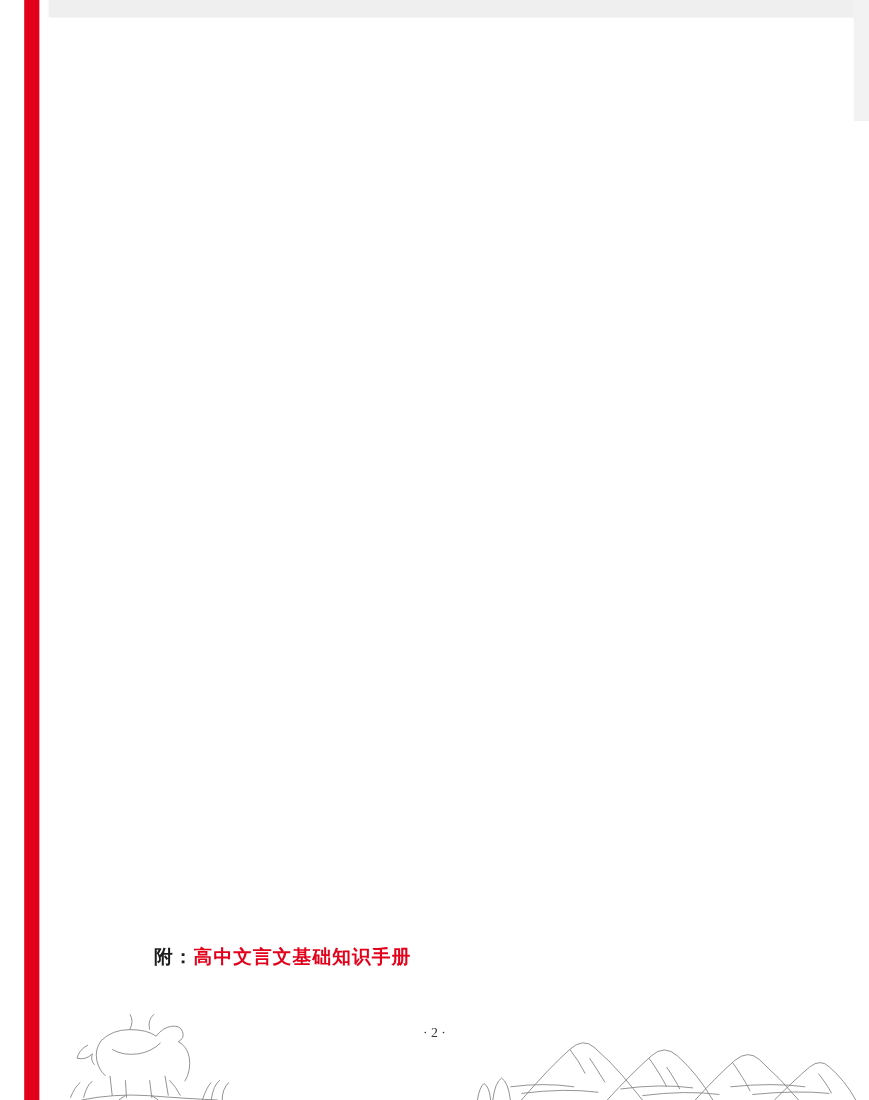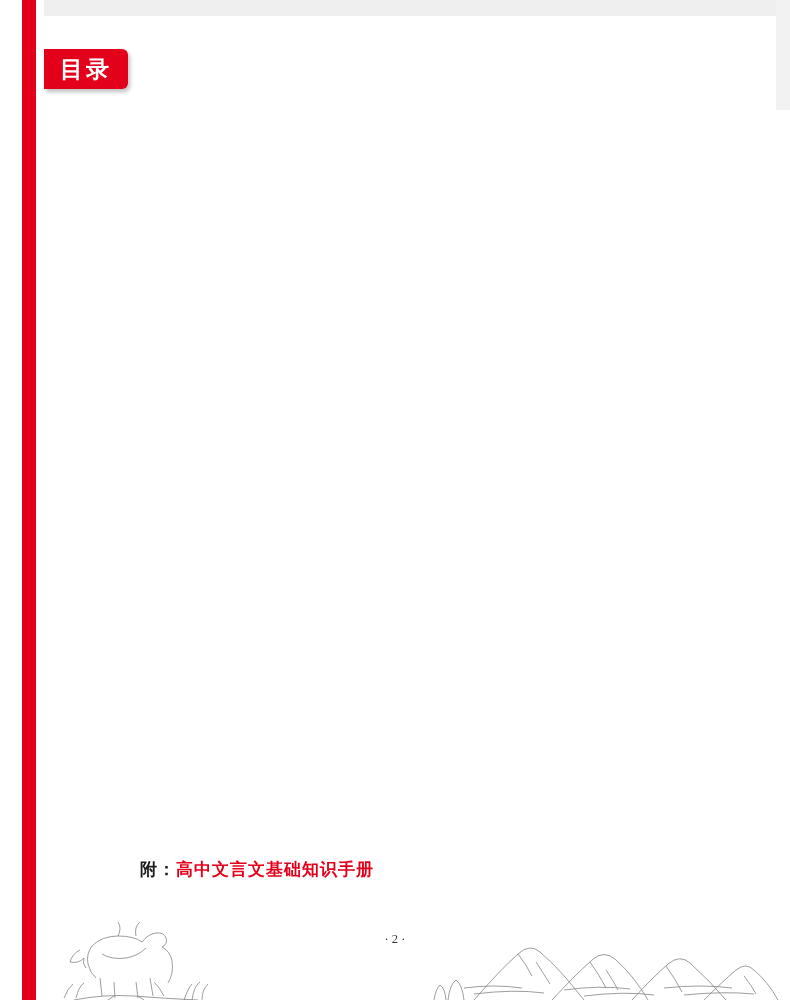--- a/index.html
+++ b/index.html
@@ -234,23 +234,20 @@
 </head>
 <body>
 
 <div class="page">
 
   <div class="top-strip"></div>
   <div class="right-strip"></div>
   <div class="edge-band"></div>
   <div class="edge-band-white"></div>
 
-  <div class="toc-tab">
-    <span>目录</span>
-  </div>
 
   <div class="columns">
     <div class="divider"></div>
 
     <div class="col col-left">
 
       <div class="sec-head">
         <span class="dots">• • • •</span>
         <span class="bars">‖</span>
         <span class="sec-title">选择性必修上册</span>

